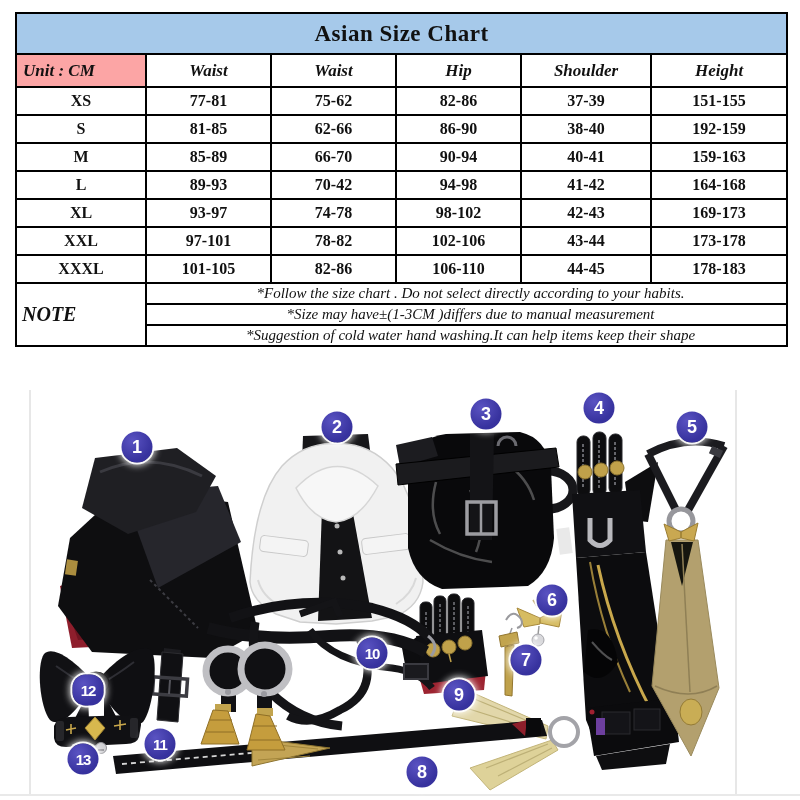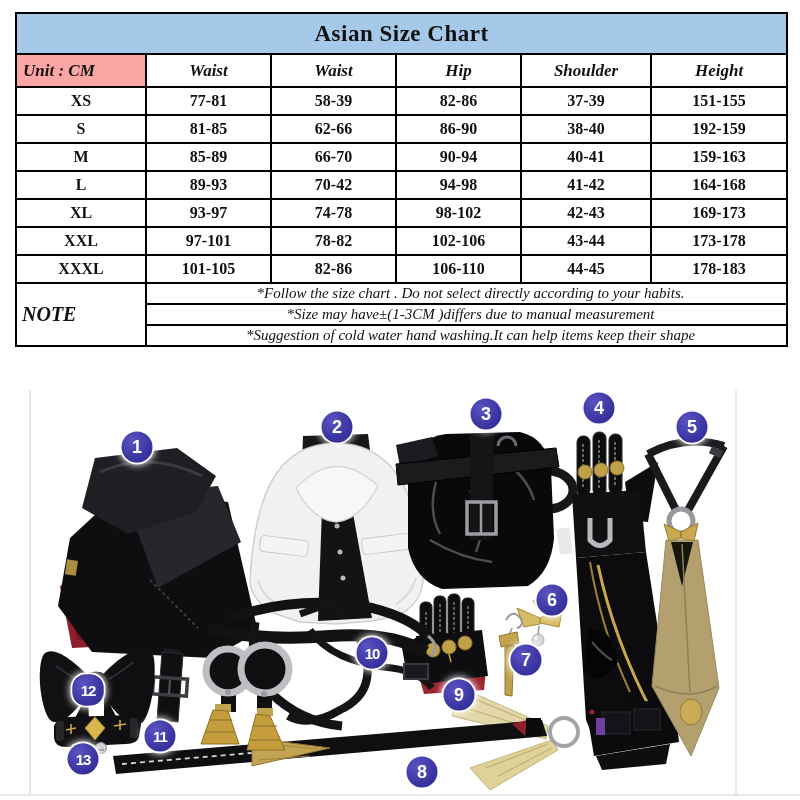--- a/index.html
+++ b/index.html
@@ -58,21 +58,21 @@
             <th>Waist</th>
             <th>Hip</th>
             <th>Shoulder</th>
             <th>Height</th>
           </tr>
       </thead>
       <tbody id="size-body">
           <tr class="size-row">
             <th>XS</th>
             <td>77-81</td>
-            <td>58-39</td>
+            <td>75-62</td>
             <td>82-86</td>
             <td>37-39</td>
             <td>151-155</td>
           </tr>
           <tr class="size-row">
             <th>S</th>
             <td>81-85</td>
             <td>62-66</td>
             <td>86-90</td>
             <td>38-40</td>
@@ -315,17 +315,17 @@
   <div class="badge" style="left: 137px; top: 57px;">1</div>
       <div class="badge" style="left: 337px; top: 37px;">2</div>
       <div class="badge" style="left: 486px; top: 24px;">3</div>
       <div class="badge" style="left: 599px; top: 18px;">4</div>
       <div class="badge" style="left: 692px; top: 37px;">5</div>
       <div class="badge" style="left: 552px; top: 210px;">6</div>
       <div class="badge" style="left: 526px; top: 270px;">7</div>
       <div class="badge" style="left: 422px; top: 382px;">8</div>
       <div class="badge" style="left: 459px; top: 305px;">9</div>
       <div class="badge wide" style="left: 372px; top: 263px;">10</div>
-      <div class="badge wide" style="left: 160px; top: 346px;">11</div>
+      <div class="badge wide" style="left: 160px; top: 354px;">11</div>
       <div class="badge wide" style="left: 88px; top: 300px; border-radius: 13px;">12</div>
       <div class="badge wide" style="left: 83px; top: 369px;">13</div>
     </div>
 </div>
 
 </body></html>

